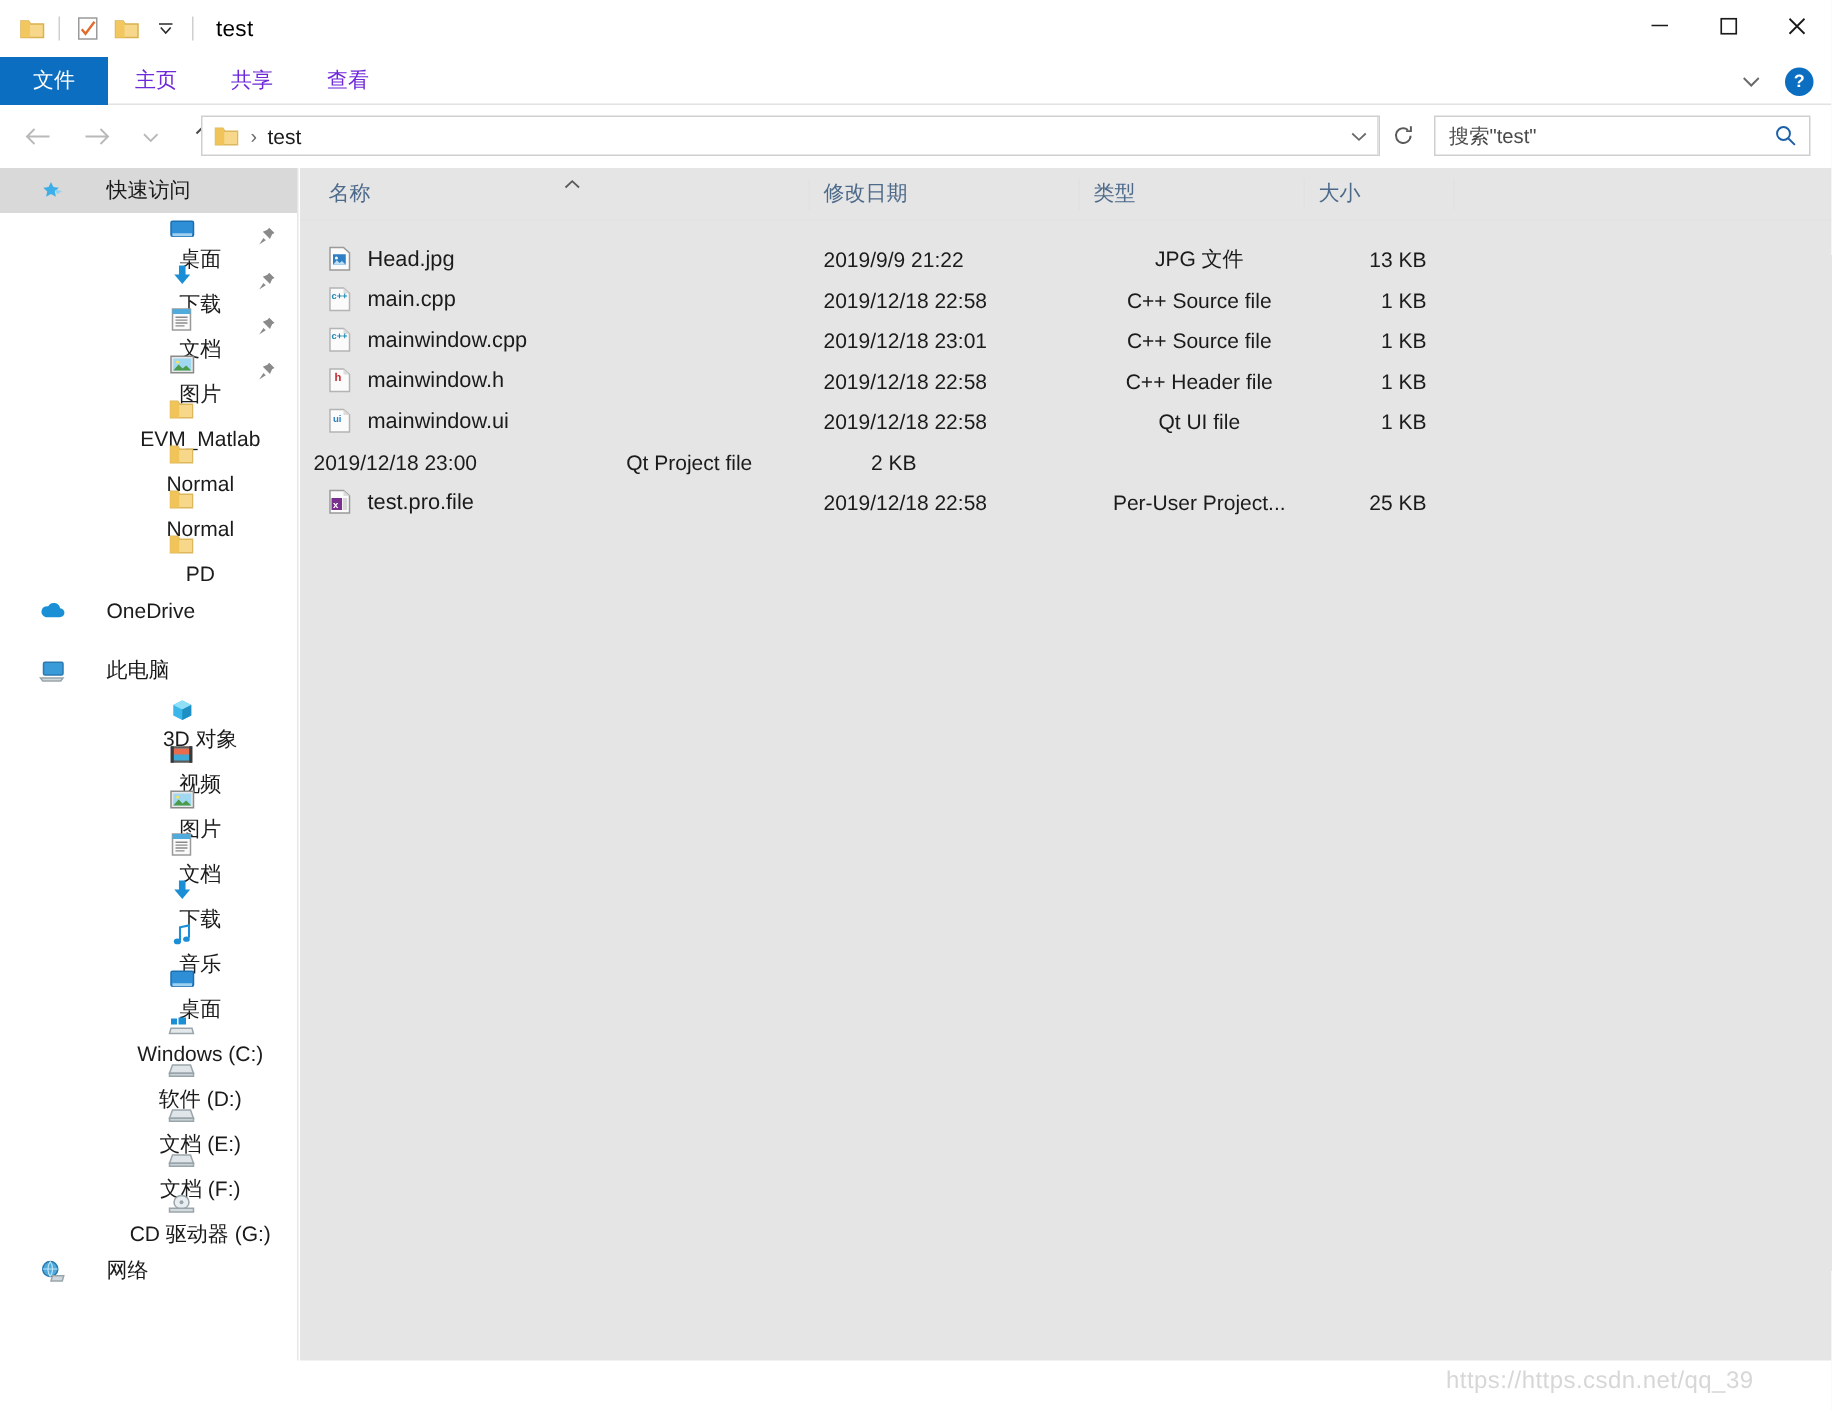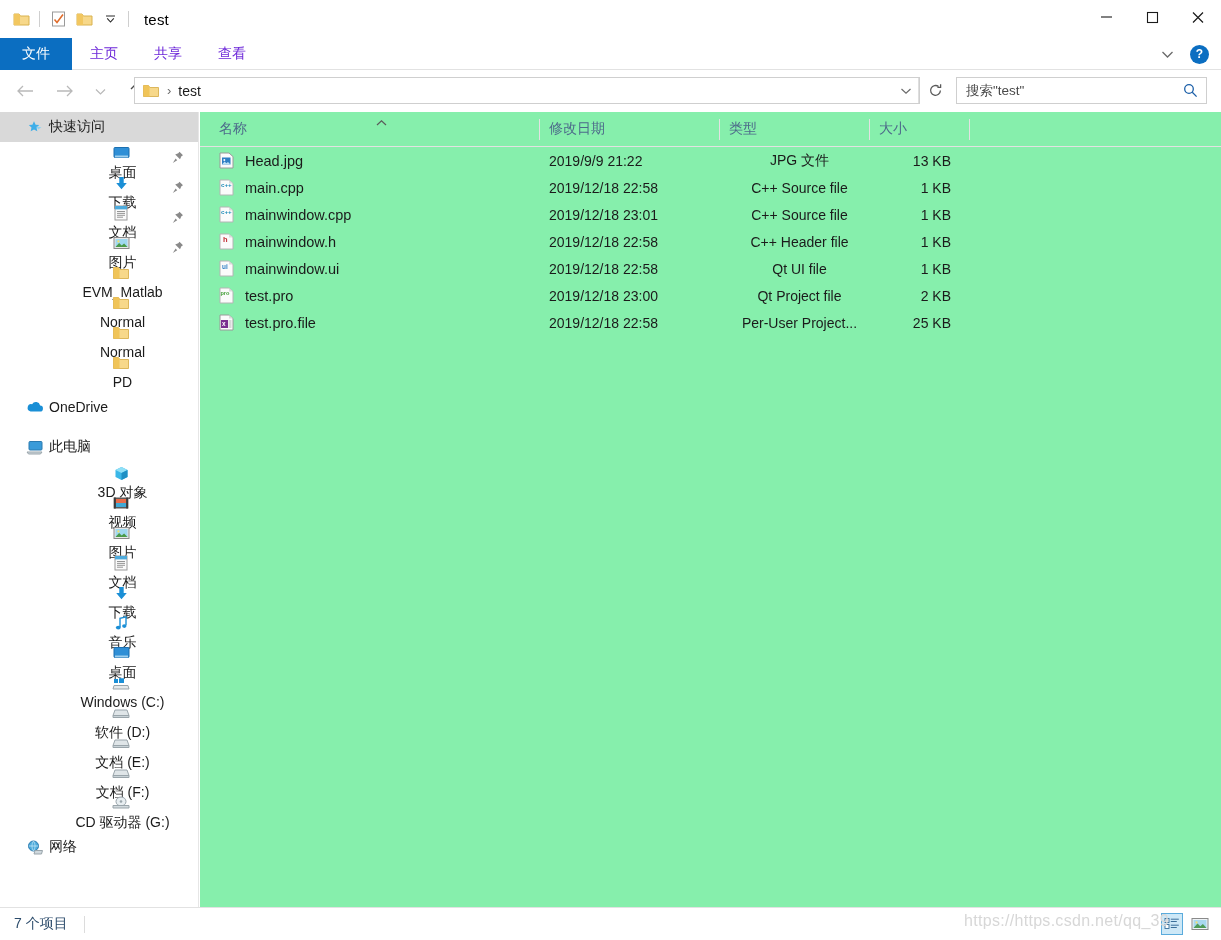--- a/index.html
+++ b/index.html
@@ -75,45 +75,45 @@
   
   .navpane {
     position:absolute; left:0; top:112px; width:199px; height:795px;
     background:#ffffff; border-right:1px solid #e6e6e6; overflow:hidden;
   }
   .navitem {
     display:flex; align-items:center; height:30px; font-size:14px; color:#1b1b1b;
     position:relative; white-space:nowrap;
   }
   .navitem .ico { width:22px; display:flex; align-items:center; justify-content:center; flex:0 0 22px; }
-  .navitem .lbl { margin-left:3px; }
+  .navitem .lbl { margin-left:25px; }
   .navitem.root { padding-left:24px; }
   .navitem.child { padding-left:44px;flex-direction:column; }
   .navitem.sel { background:#d9d9d9; }
   .pin { position:absolute; right:14px; top:9px; }
   .nav-gap { height:10px; }
 
   
-  .listpane { position:absolute; left:200px; top:112px; width:1021px; height:795px; background:#86efac; }
+  .listpane { position:absolute; left:200px; top:112px; width:1021px; height:795px; background:#e5e5e5; }
   .colhead {
     position:absolute; left:0; top:0; width:1021px; height:35px;
     border-bottom:1px solid #e2e2e2; display:flex; align-items:center;
   }
   .col {
     height:35px; display:flex; align-items:center;
     font-size:14px; color:#4d6a8a; position:relative;
   }
   .col .cdiv { position:absolute; right:0; top:7px; width:1px; height:21px; background:#e2e2e2; }
   .col-name { width:340px; padding-left:19px; }
   .col-date { width:180px; padding-left:9px; }
   .col-type { width:150px; padding-left:9px; }
   .col-size { width:100px; padding-left:9px; }
   .sortcaret { position:absolute; left:175px; top:2px; }
 
-  .rows { position:absolute; left:0; top:35px; width:1021px; }
+  .rows { position:absolute; left:0; top:47px; width:1021px; }
   .row { height:27px; display:flex; align-items:center; font-size:14.5px; color:#1b1b1b; }
   .cell-name { width:340px; display:flex; align-items:center; padding-left:19px; }
   .cell-name .fname { margin-left:10px; }
   .cell-date { width:180px; padding-left:9px; color:#1b1b1b; font-size:14px; }
   .cell-type { width:150px; padding-left:9px; color:#1b1b1b; font-size:14px;text-align:center; }
   .cell-size { width:100px; padding-right:19px; text-align:right; display:block; color:#1b1b1b; font-size:14px; }
 
   
   .statusbar {
     position:absolute; left:0; top:907px; width:1221px; height:33px;
@@ -634,30 +634,20 @@
               </svg>
           </span>
           <span class="fname">mainwindow.ui</span>
         </span>
         <span class="cell-date">2019/12/18 22:58</span>
         <span class="cell-type">Qt UI file</span>
         <span class="cell-size">1 KB</span>
       </div>
 
       <div class="row">
-        <span class="cell-name">
-          <span class="ficon">
-            <svg width="15" height="17" viewBox="0 0 15 17">
-                <path d="M1 1h9l4 3.6V16H1z" fill="#fbfbfb" stroke="#b4b4b4"></path>
-                <path d="M10 1l4 3.6h-4z" fill="#dcdcdc"></path>
-                <text x="1.4" y="8" font-family="Liberation Sans, sans-serif" font-size="5.6" font-weight="bold" fill="#47a03c">pro</text>
-              </svg>
-          </span>
-          <span class="fname">test.pro</span>
-        </span>
         <span class="cell-date">2019/12/18 23:00</span>
         <span class="cell-type">Qt Project file</span>
         <span class="cell-size">2 KB</span>
       </div>
 
       <div class="row">
         <span class="cell-name">
           <span class="ficon">
             <svg width="15" height="17" viewBox="0 0 15 17">
                 <path d="M1 1h9l4 3.6V16H1z" fill="#fbfbfb" stroke="#9a9a9a"></path>
@@ -670,38 +660,16 @@
           <span class="fname">test.pro.file</span>
         </span>
         <span class="cell-date">2019/12/18 22:58</span>
         <span class="cell-type">Per-User Project...</span>
         <span class="cell-size">25 KB</span>
       </div>
 
     </div>
   </div>
 
-  <div class="statusbar">
-    <span class="status-text">7 个项目</span>
-    <span class="status-sep"></span>
-
-    <span class="viewbtns">
-      <span class="viewbtn active">
-        <svg width="16" height="14" viewBox="0 0 16 14">
-          <rect x="1" y="1.5" width="4" height="4" fill="#fff" stroke="#3a6f9a" stroke-width="0.9"></rect>
-          <rect x="1" y="7.5" width="4" height="4" fill="#fff" stroke="#3a6f9a" stroke-width="0.9"></rect>
-          <path d="M6.8 2.2h8M6.8 4.5h6M6.8 8.2h8M6.8 10.5h6" stroke="#3a6f9a" stroke-width="1"></path>
-        </svg>
-      </span>
-      <span class="viewbtn">
-        <svg width="18" height="14" viewBox="0 0 18 14">
-          <rect x="1" y="1.5" width="16" height="11" fill="#eef3f6" stroke="#8a8a8a"></rect>
-          <rect x="2.5" y="3" width="13" height="8" fill="#a8d8ef"></rect>
-          <path d="M2.5 11l4-4.5 2.8 2.8 2.6-2.2 3.6 3.9z" fill="#4f9b57"></path>
-          <circle cx="5.6" cy="5.4" r="1.1" fill="#f2dd72"></circle>
-        </svg>
-      </span>
-    </span>
-  </div>
 
   <div class="watermark">https://https.csdn.net/qq_39</div>
 
 </div>
 
 </body></html>

